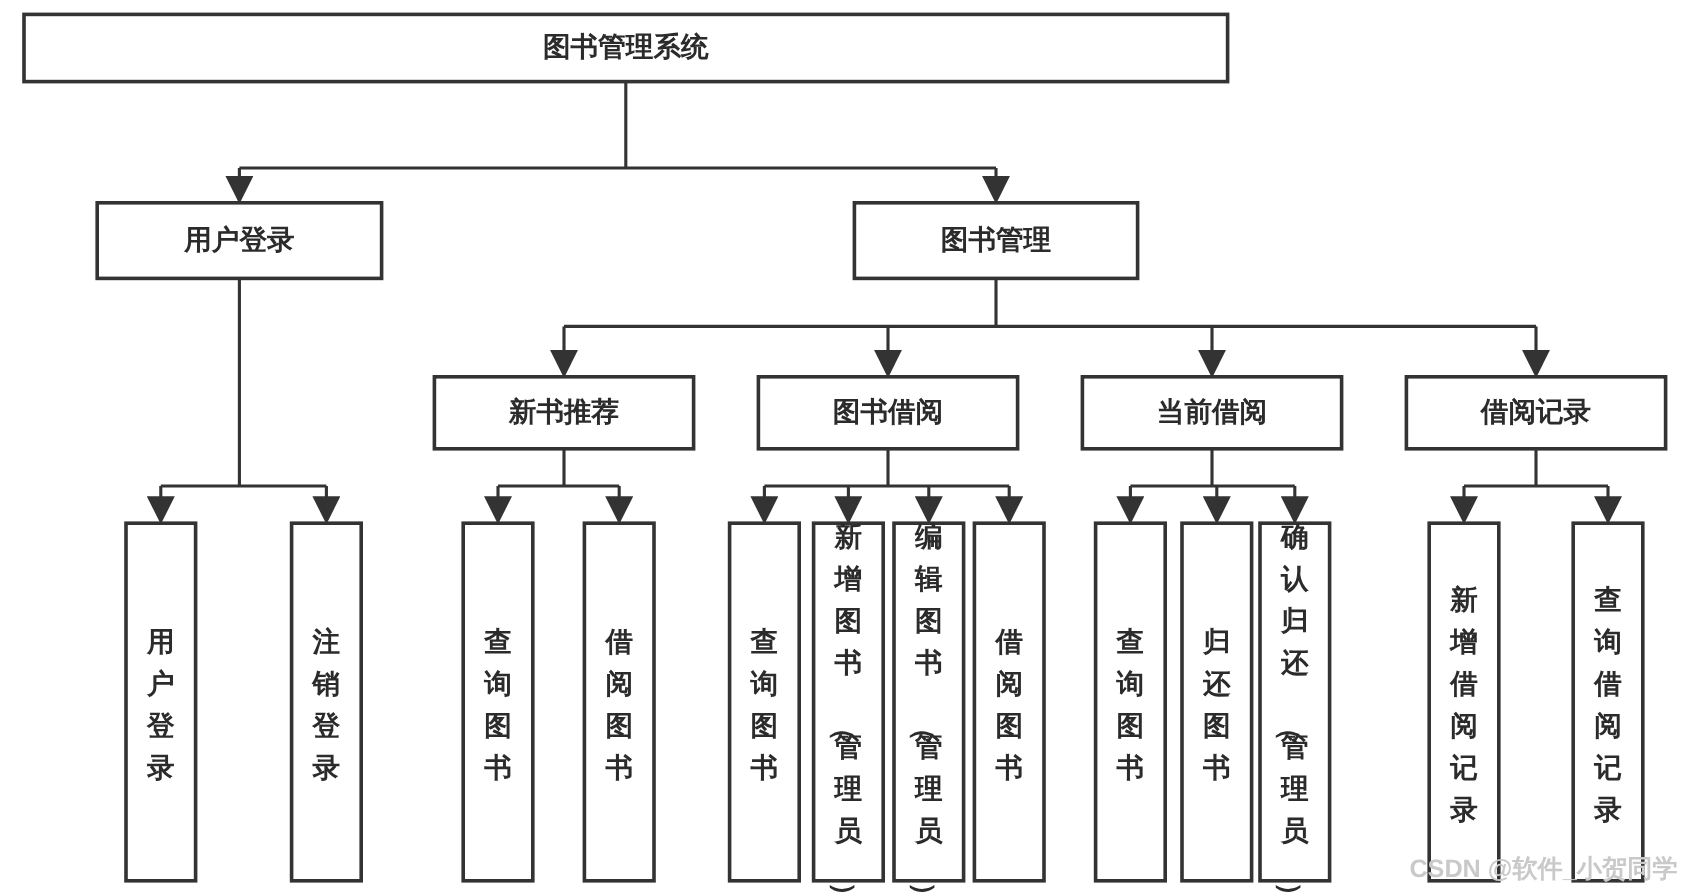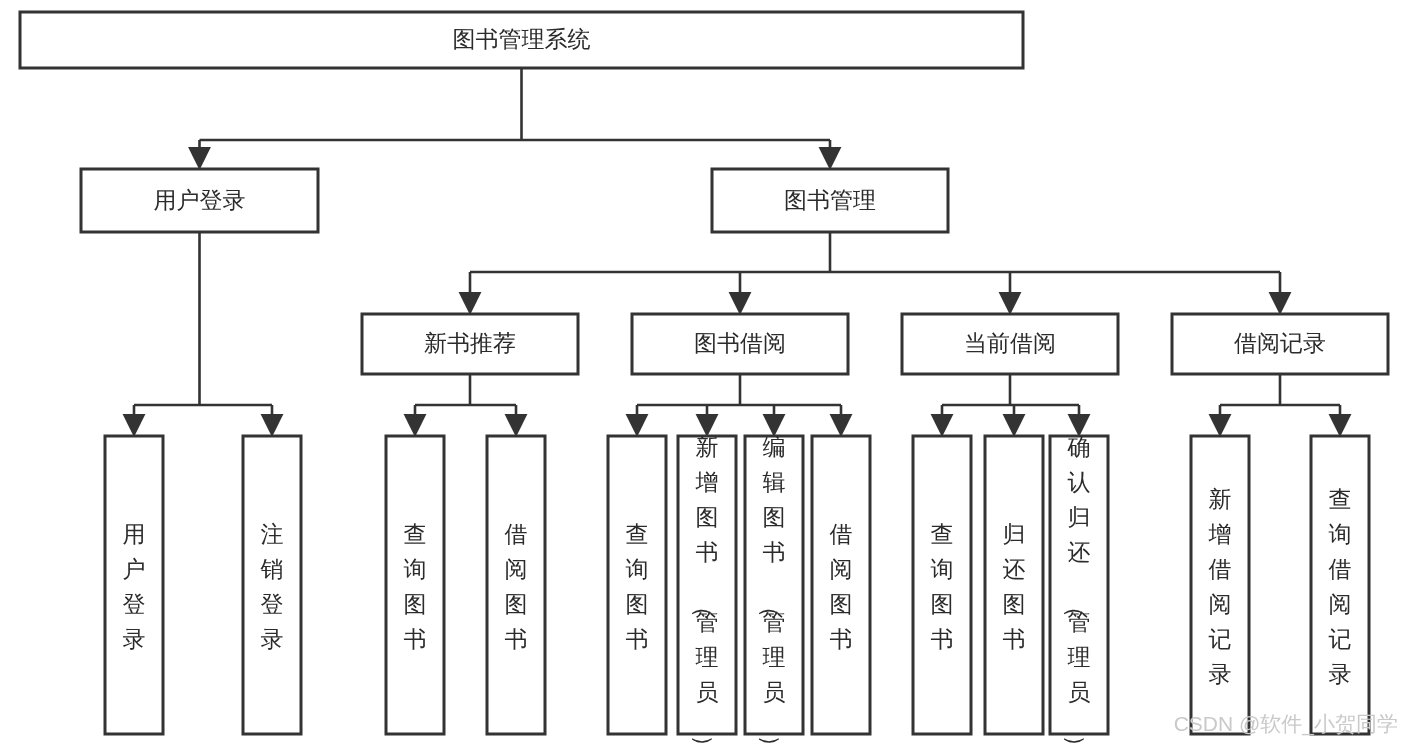--- a/index.html
+++ b/index.html
@@ -13,20 +13,21 @@
     font-family: "Liberation Sans", "DejaVu Sans", sans-serif;
     overflow: hidden;
     position: relative;
   }
   #chart-root {
     position: absolute;
     left: 0;
     top: 0;
     width: 1405px;
     height: 747px;
+    font-weight: bold;
   }
   .node-rect {
     fill: #ffffff;
     stroke: #333333;
     stroke-width: 3;
   }
   .node-text {
     fill: #2b2b2b;
     font-family: "Liberation Sans", "DejaVu Sans", sans-serif;
     font-size: 23px;

